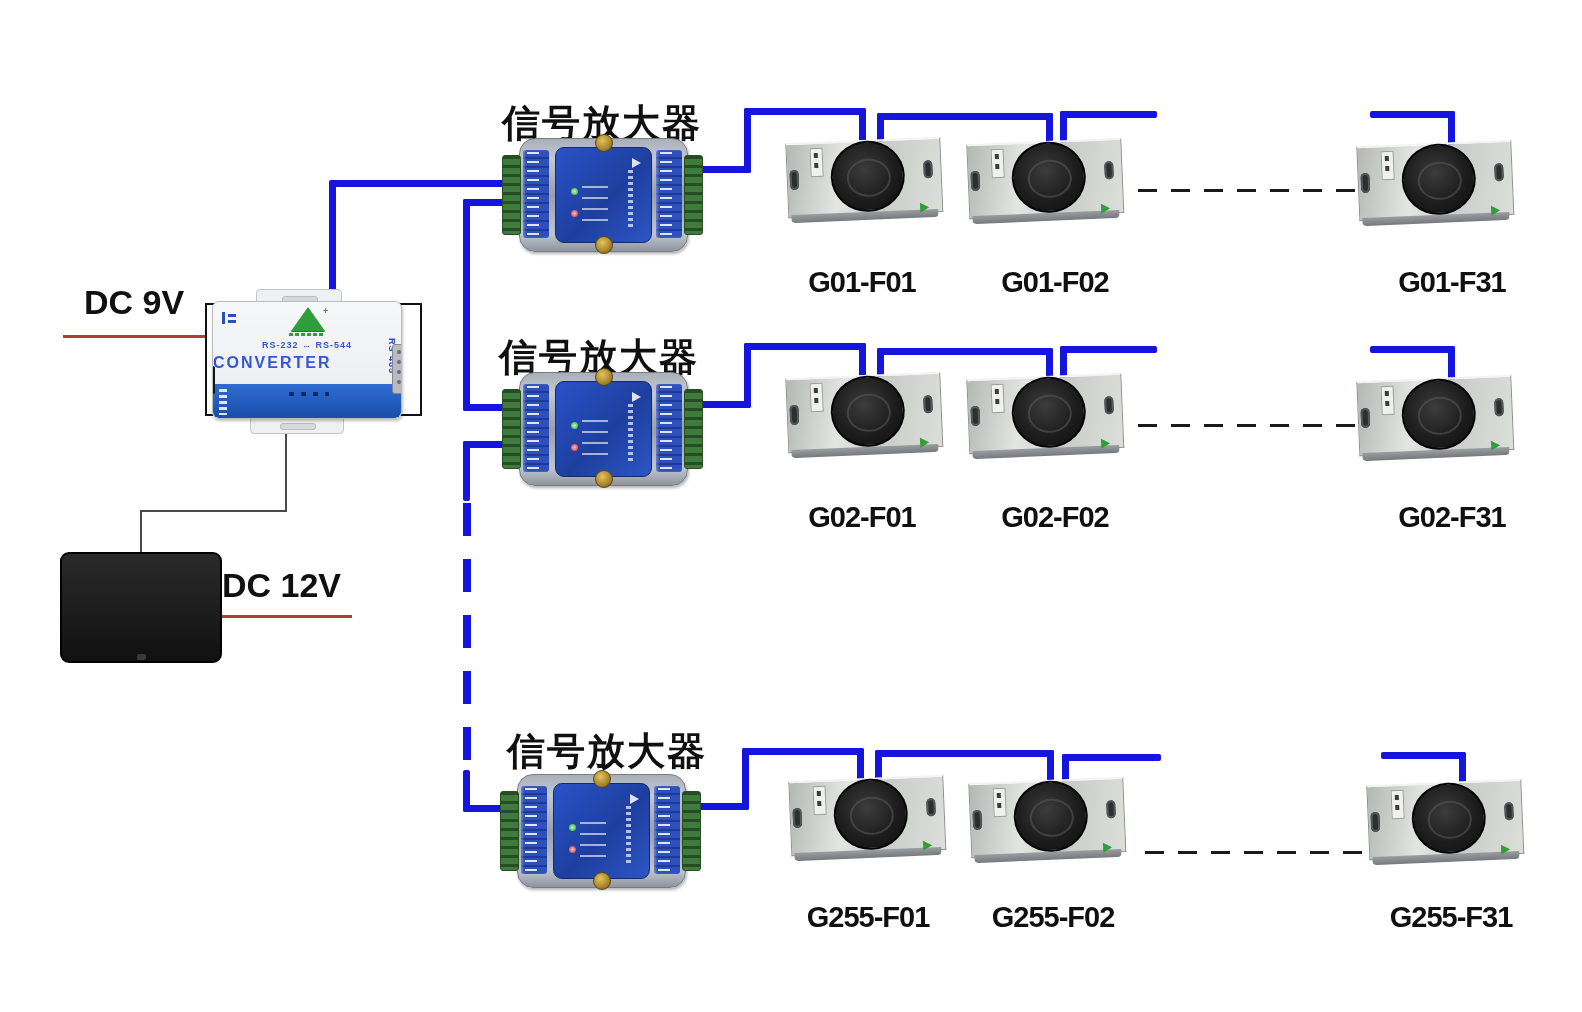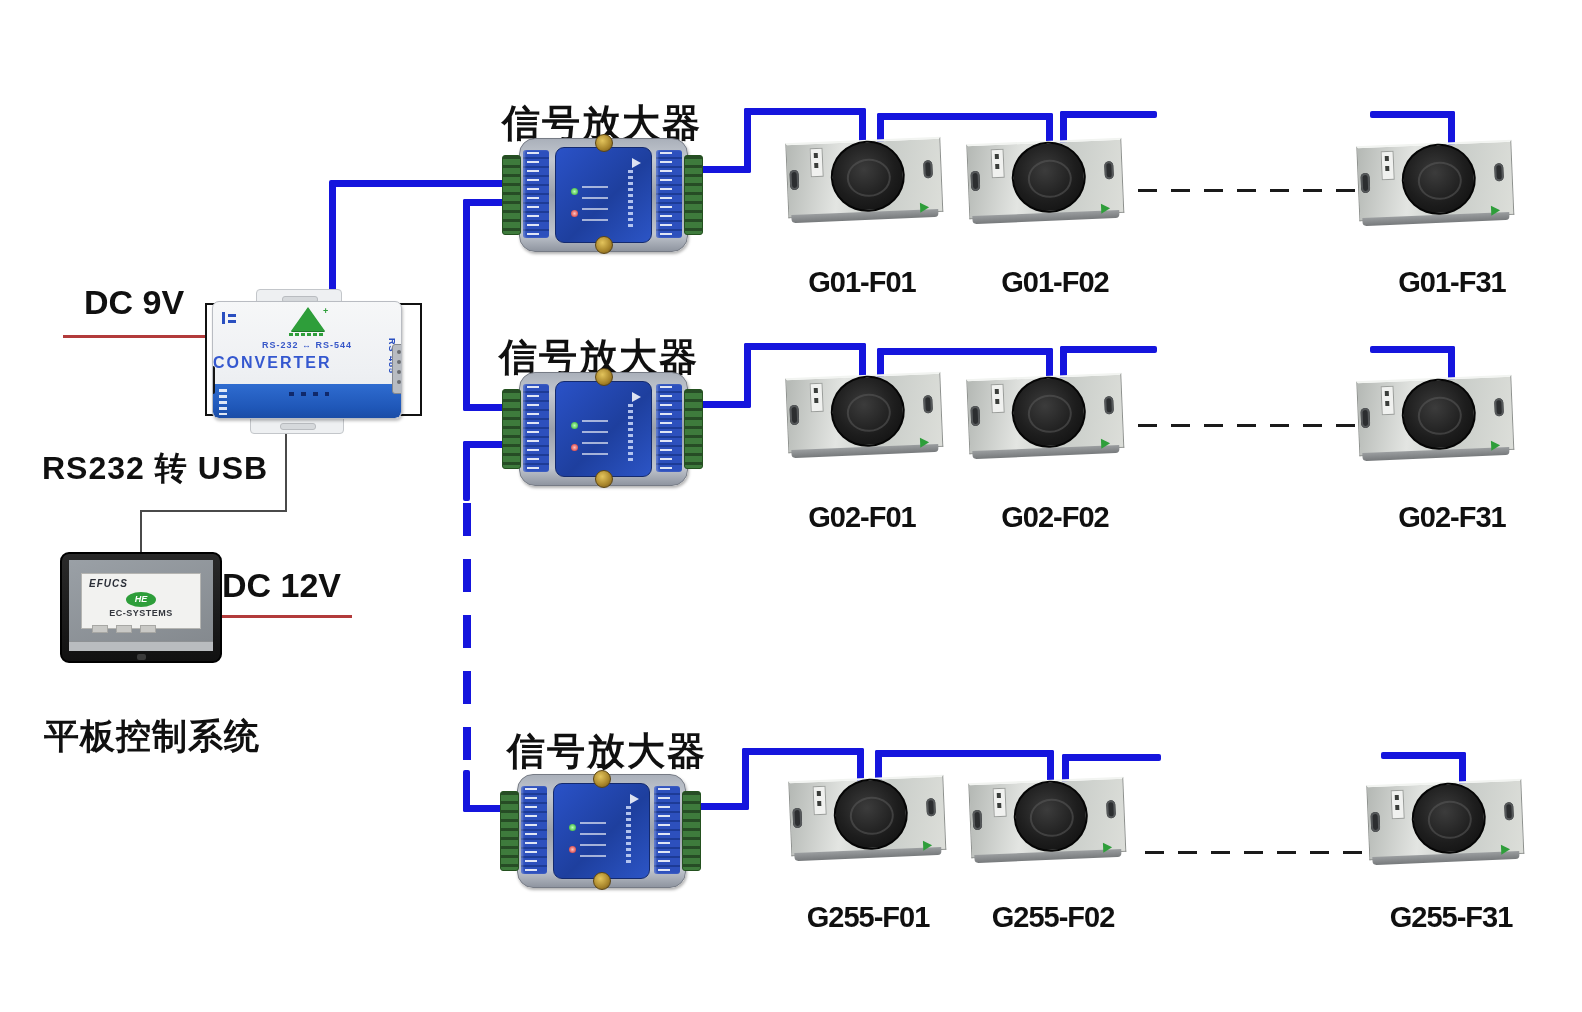--- a/index.html
+++ b/index.html
@@ -148,23 +148,21 @@
       <div class="wire wb" style="left: 1381px; top: 752px; width: 85px; height: 7px;"></div>
       <div class="wire wb" style="left: 1459px; top: 752px; width: 7px; height: 44px;"></div>
       <div class="wire wr" style="left: 63px; top: 335px; width: 143px; height: 3px;"></div>
       <div class="wire wr" style="left: 220px; top: 615px; width: 132px; height: 3px;"></div>
       <div class="wire wg" style="left: 285px; top: 431px; width: 2px; height: 81px;"></div>
       <div class="wire wg" style="left: 140px; top: 510px; width: 147px; height: 2px;"></div>
       <div class="wire wg" style="left: 140px; top: 510px; width: 2px; height: 48px;"></div>
     </div>
 
   <div class="big-label" style="left:84px;top:283px;font-size:34px;">DC 9V</div>
-  <div class="big-label cn" style="left:42px;top:447px;font-size:32px;">RS232 转 USB</div>
   <div class="big-label" style="left:222px;top:566px;font-size:34px;">DC 12V</div>
-  <div class="big-label cn" style="left:44px;top:713px;font-size:35px;">平板控制系统</div>
 
   <div class="conv-outline"></div>
   <div class="conv">
     <div class="conv-tab top">
         <span class="slot"></span>
       </div>
     <div class="conv-tab bot">
         <span class="slot"></span>
       </div>
     <div class="conv-body">
@@ -187,29 +185,20 @@
           <i style="top:5px;"></i>
           <i style="top:15px;"></i>
           <i style="top:25px;"></i>
           <i style="top:35px;"></i>
         </div>
       <div class="conv-sideport"></div>
     </div>
   </div>
 
   <div class="tablet">
-    <div class="tab-screen">
-      <div class="tab-window">
-        <div class="tab-brand">EFUCS</div>
-        <div class="tab-logo">HE</div>
-        <div class="tab-sys">EC-SYSTEMS</div>
-        <div class="tab-btnrow"><i></i><i></i><i></i></div>
-      </div>
-      <div class="tab-taskbar"></div>
-    </div>
     <div class="tab-key"></div>
   </div>
 
   <div class="amp-label cn" style="left:487px;top:98px;">信号放大器</div>
   <div class="amp" style="left:505px;top:138px;">
     <div class="amp-body"></div>
     <div class="amp-term l"></div>
     <div class="amp-term r"></div>
     <div class="amp-chip l">
         <i></i>

